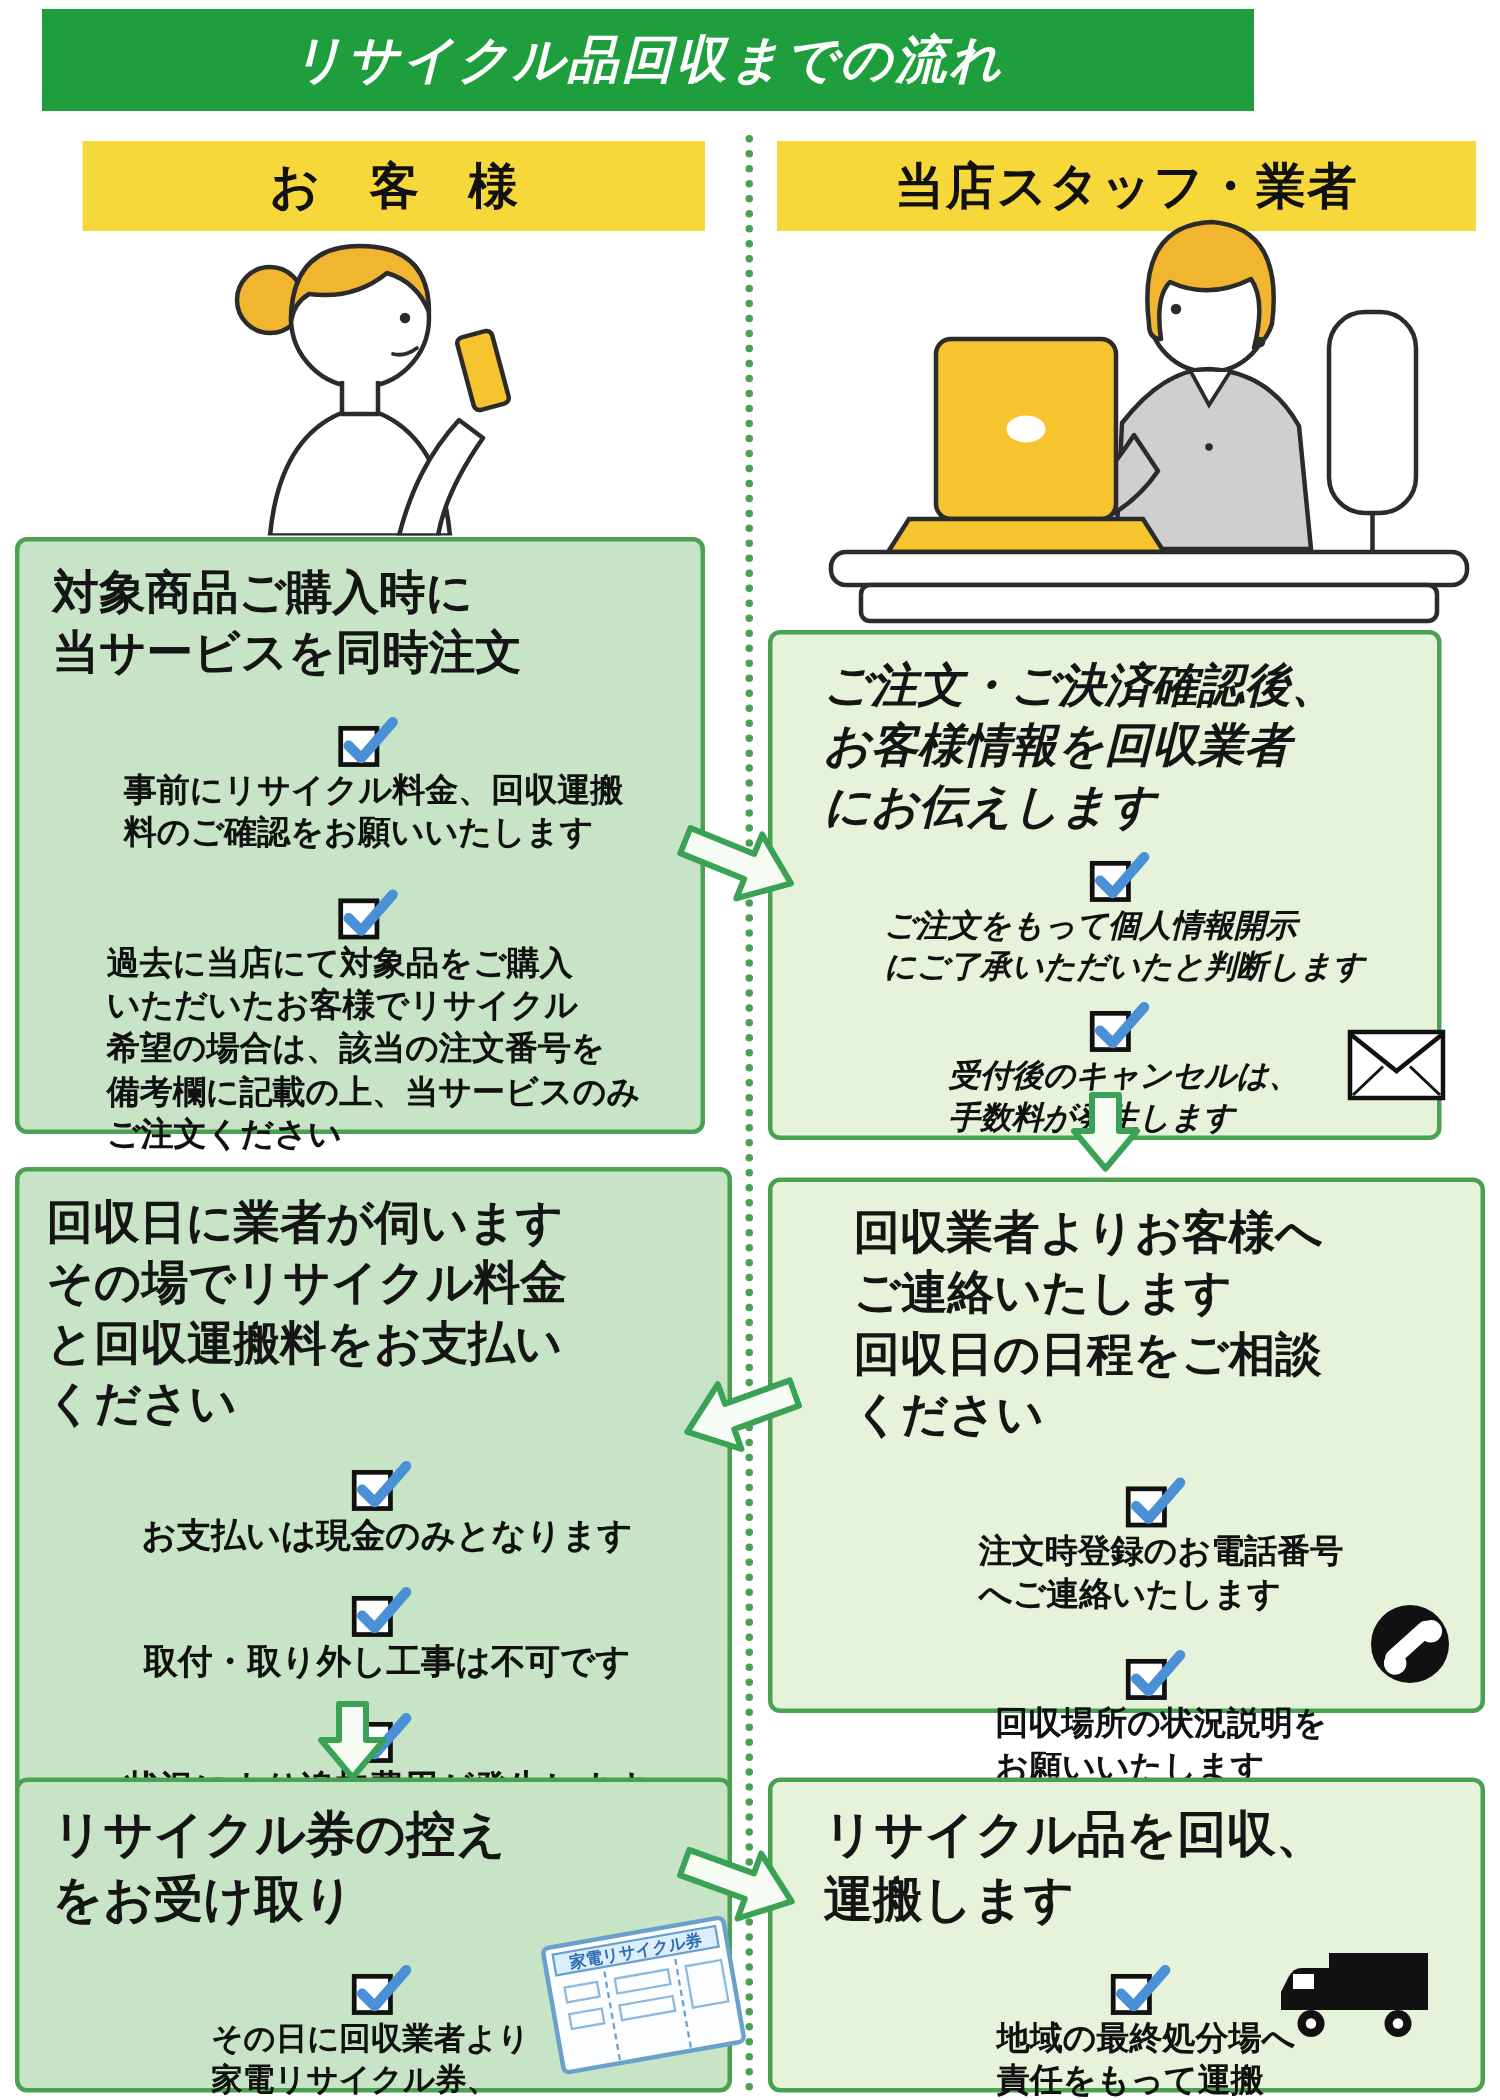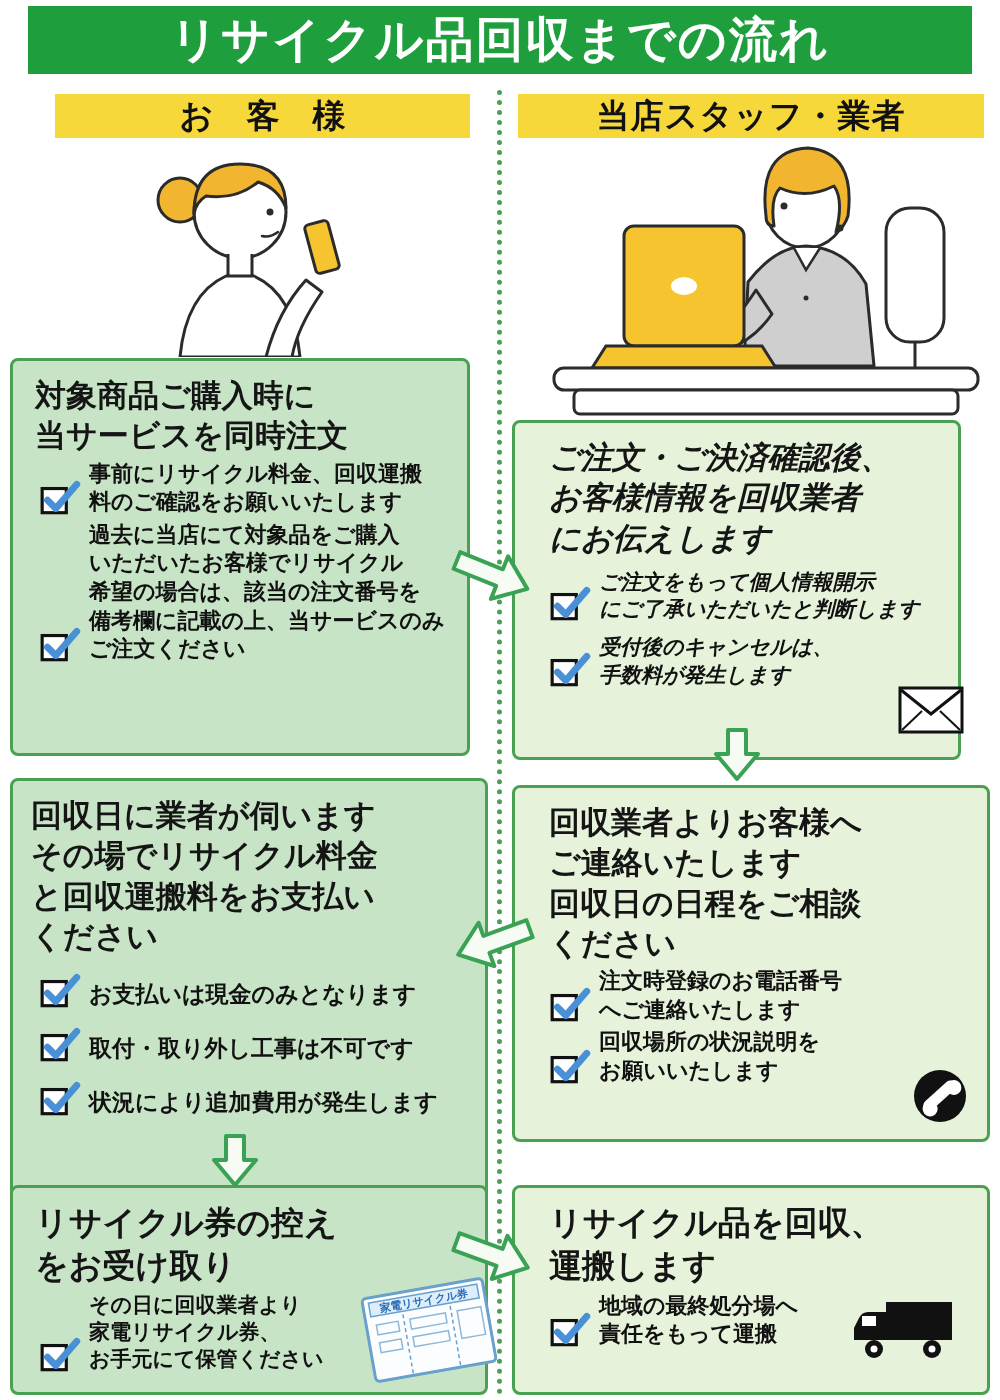--- a/index.html
+++ b/index.html
@@ -1,41 +1,41 @@
 <!DOCTYPE html>
 <html style="--header-green: #1f9e3d; --banner-yellow: #f7d83b; --left-box-fill: #c8e4c6; --right-box-fill: #e6f3da; --box-border: #4aa152; --arrow-green: #39a254; --check-blue: #4a90d6;"><head>
 <meta charset="utf-8">
 <style>
   html,body{margin:0;padding:0;background:#fff;}
   .page{position:relative;width:1000px;height:1400px;background:#fff;overflow:hidden;
         font-family:"DejaVu Sans","Liberation Sans",sans-serif;color:#111;}
 
-  .header{position:absolute;left:28px;top:6px;width:944px;height:68px;
-          background:var(--header-green,#1f9e3d);color:#fff;font-size:48px;font-weight:800;
-          display:flex;align-items:center;justify-content:center;letter-spacing:2px;}
-
-  .col-header{position:absolute;top:94px;height:44px;background:var(--banner-yellow,#f7d83b);
+  .header{position:absolute;left:28px;top:6px;width:808px;height:68px;
+          background:var(--header-green,#1f9e3d);color:#fff;font-size:34px;font-weight:800;
+          display:flex;align-items:center;justify-content:center;letter-spacing:2px;font-style:italic;}
+
+  .col-header{position:absolute;top:94px;height:60px;background:var(--banner-yellow,#f7d83b);
           color:#111;font-size:33px;font-weight:800;display:flex;align-items:center;justify-content:center;}
   .col-header.left{left:55px;width:415px;}
   .col-header.right{left:518px;width:466px;letter-spacing:1px;}
 
   .divider{position:absolute;left:497px;top:90px;height:1305px;width:0;
           border-left:5px dotted var(--box-border,#3fae57);}
 
   .box{position:absolute;border:3px solid var(--box-border,#4aa152);border-radius:8px;box-sizing:border-box;z-index:1;}
   .box.left{background:var(--left-box-fill,#c8e4c6);}
   .box.right{background:var(--right-box-fill,#e6f3da);}
 
   .box-title{font-size:31px;font-weight:800;color:#151515;line-height:1.3;white-space:pre-line;
           padding:14px 8px 0 22px;}
   #lb3 .box-title,#rb3 .box-title{font-size:33px;}
   #rb1 .box-title,#rb2 .box-title,#rb3 .box-title{padding-left:34px;}
   #lb2 .box-title{padding-left:18px;}
 
-  .check-item{display:flex;align-items:flex-end;margin:4px 8px 0 26px;}
+  .check-item{display:flex;align-items:center;margin:23px 8px 0 26px;flex-direction:column;}
   #rb1 .check-item,#rb2 .check-item,#rb3 .check-item{margin-left:34px;}
   #lb2 .check-item{margin-top:19px;}
   #rb1 .check-item{margin-top:11px;}
   .checkbox{width:42px;height:38px;flex:0 0 auto;margin:-3px 8px 0 0;}
   .check-text{font-size:22px;font-weight:700;line-height:1.3;white-space:pre-line;color:#111;}
   #rb1 .check-text{font-size:21px;}
   #lb2 .check-text{font-size:23px;}
   #lb3 .check-text{font-size:21px;}
 
   .arrow{position:absolute;z-index:6;}
@@ -159,21 +159,21 @@
     </div>
     <div class="check-item">
       <svg class="checkbox" viewBox="0 0 40 36">
         <rect x="3" y="9" width="23" height="23" fill="#fff" stroke="#111" stroke-width="3"></rect>
         <path d="M8 20 L16 28 L36 5" fill="none" stroke="var(--check-blue,#4a90d6)" stroke-width="6.5" stroke-linecap="round" stroke-linejoin="round"></path>
       </svg>
       <span class="check-text">状況により追加費用が発生します</span>
     </div>
   </div>
 
-  <div class="box right" id="rb2" style="left:512px;top:785px;width:478px;height:357px;">
+  <div class="box right" id="rb2" style="left:512px;top:785px;width:478px;height:357px;padding-left:20px;">
     <div class="box-title">回収業者よりお客様へ
 ご連絡いたします
 回収日の日程をご相談
 ください</div>
     <div class="check-item">
       <svg class="checkbox" viewBox="0 0 40 36">
         <rect x="3" y="9" width="23" height="23" fill="#fff" stroke="#111" stroke-width="3"></rect>
         <path d="M8 20 L16 28 L36 5" fill="none" stroke="var(--check-blue,#4a90d6)" stroke-width="6.5" stroke-linecap="round" stroke-linejoin="round"></path>
       </svg>
       <span class="check-text">注文時登録のお電話番号

